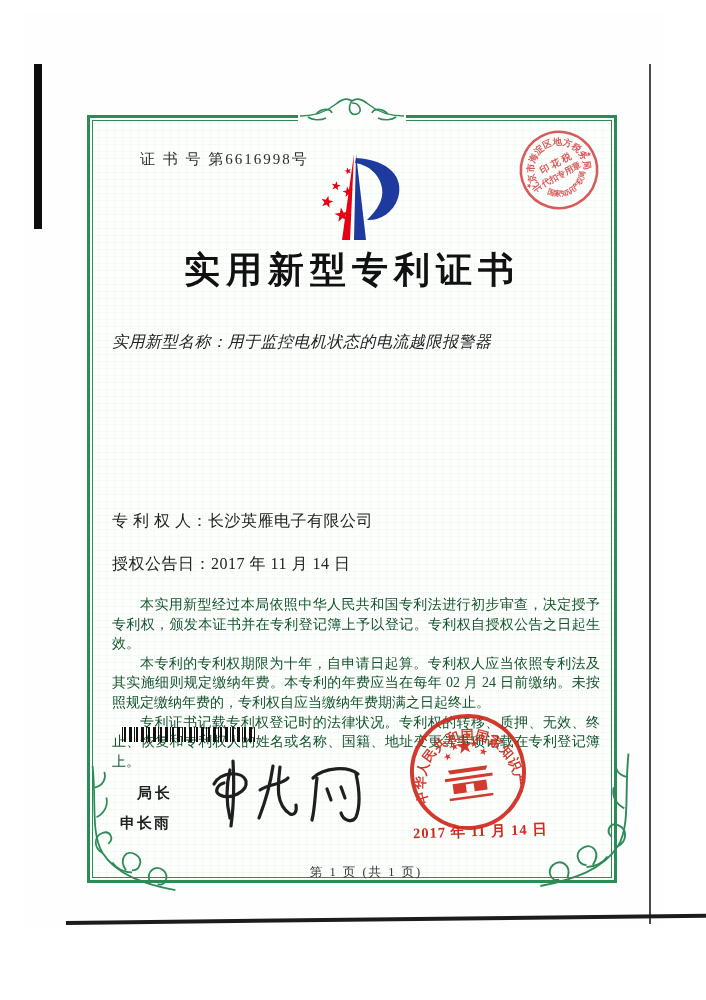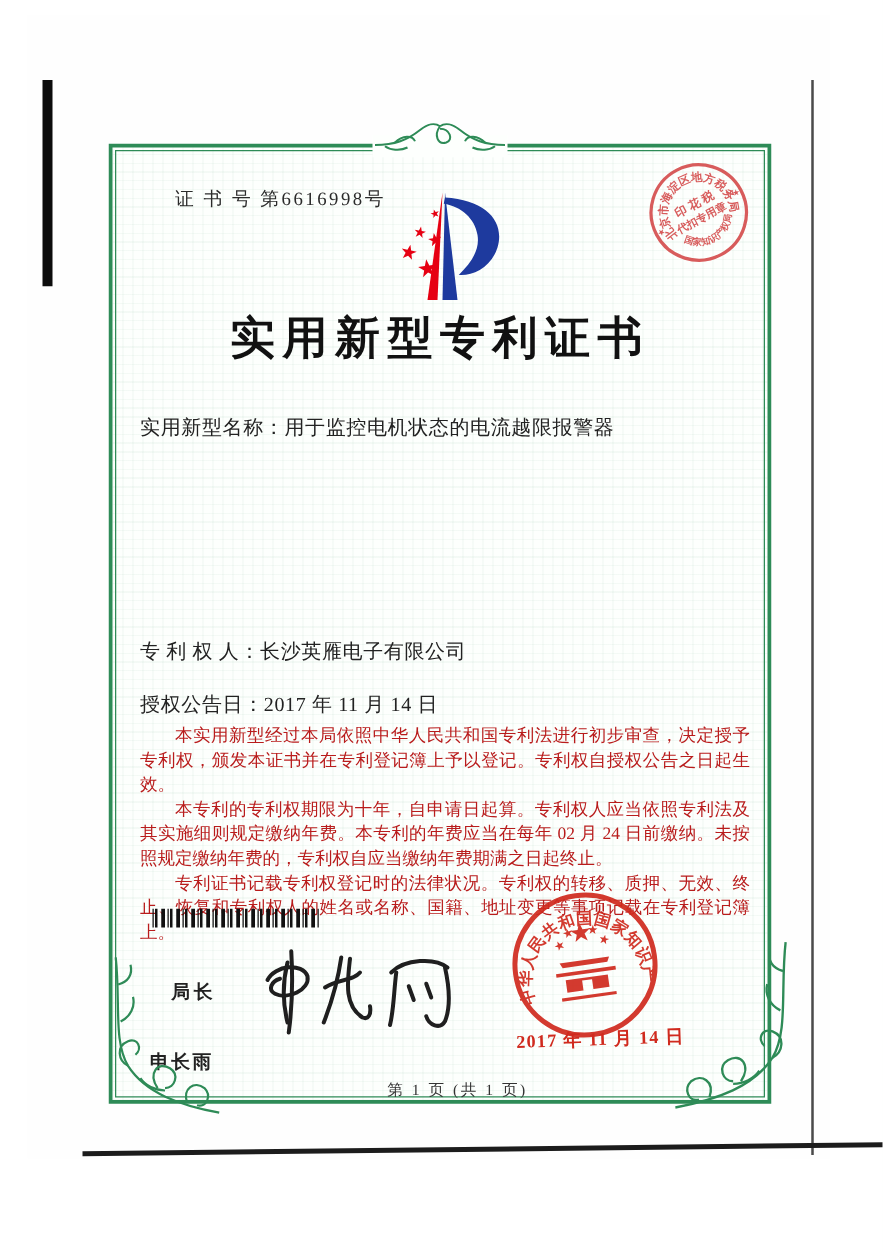--- a/index.html
+++ b/index.html
@@ -24,29 +24,29 @@
   #frame-inner{
     position:absolute;left:2px;top:2px;right:2px;bottom:2px;
     border:1px solid #2e8b57;pointer-events:none;
   }
   .abs{position:absolute;}
   #cert-number{left:118px;top:138px;font-size:15px;letter-spacing:2px;color:#2b2b2b;}
   #logo{left:276px;top:136px;width:120px;height:98px;}
   #title{left:65px;top:234px;width:530px;text-align:center;
     font-size:36px;font-weight:700;letter-spacing:6px;color:#111;}
   .field{left:90px;width:500px;font-size:16px;color:#222;letter-spacing:0.5px;}
-  .f0{top:320px;} .f1{top:371px;} .f2{top:414px;} .f3{top:456px;} .f4{top:499px;} .f5{top:542px;}
-  #paragraphs{left:90px;top:568px;width:488px;color:#b91c1c;}
+  .f0{top:320px;font-style:italic;} .f1{top:371px;} .f2{top:414px;} .f3{top:456px;} .f4{top:499px;} .f5{top:542px;}
+  #paragraphs{left:90px;top:583px;width:488px;color:#14532d;}
   #paragraphs p{margin:0;font-size:14px;line-height:19.6px;text-align:justify;text-indent:2em;}
   #barcode{left:100px;top:715px;width:166px;height:15px;display:flex;align-items:stretch;}
   #barcode div{background:#111;}
   #signer-title{left:98px;top:772px;font-family:"Liberation Sans",sans-serif;
     font-weight:700;font-size:15px;letter-spacing:3px;color:#222;margin-left:17px;}
   #signer-name{left:98px;top:802px;font-family:"Liberation Sans",sans-serif;
-    font-weight:700;font-size:15px;letter-spacing:2px;color:#222;margin-top:26px;}
+    font-weight:700;font-size:15px;letter-spacing:2px;color:#222;}
   #signature{left:178px;top:742px;width:175px;height:90px;}
   #grant-seal{left:386px;top:700px;width:120px;height:120px;transform:rotate(-8deg);opacity:.92;}
   #seal-date{left:391px;top:810px;font-size:14.5px;font-weight:700;color:#d02a1e;
     letter-spacing:1px;transform:rotate(-2deg);}
   #tax-seal{left:485px;top:106px;width:104px;height:104px;transform:rotate(-28deg);opacity:.85;}
   #footer{left:79px;top:852px;width:530px;text-align:center;font-size:12.5px;
     letter-spacing:2px;color:#333;}
   .flourish{pointer-events:none;}
   #flourish-bl{left:60px;top:750px;width:100px;height:138px;}
   #flourish-br{left:512px;top:735px;width:105px;height:152px;transform:scaleX(-1);}

